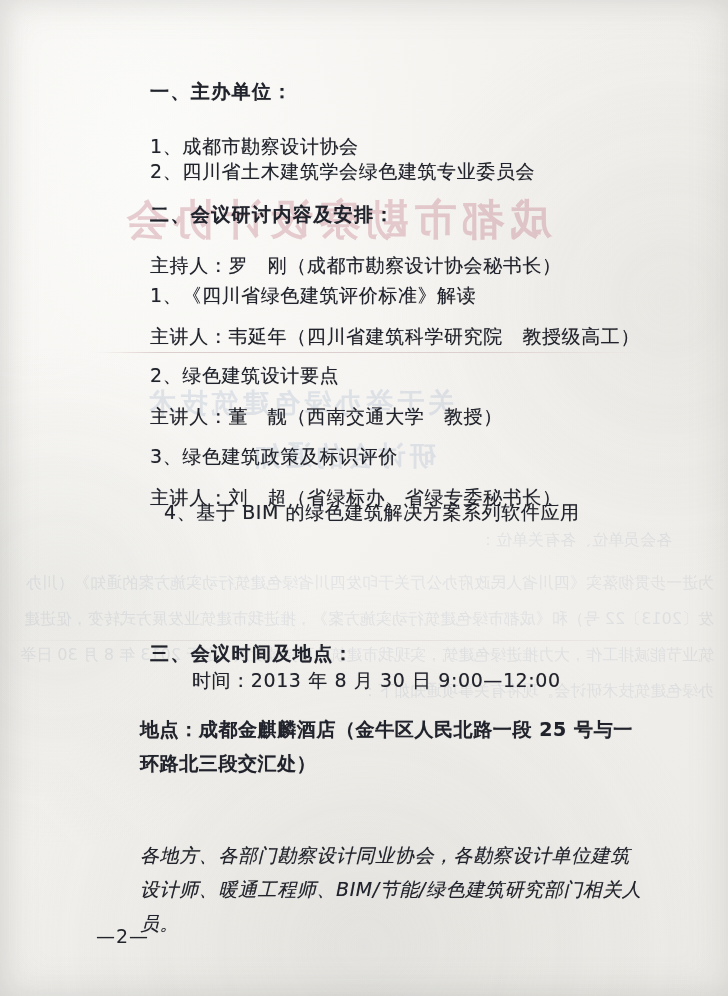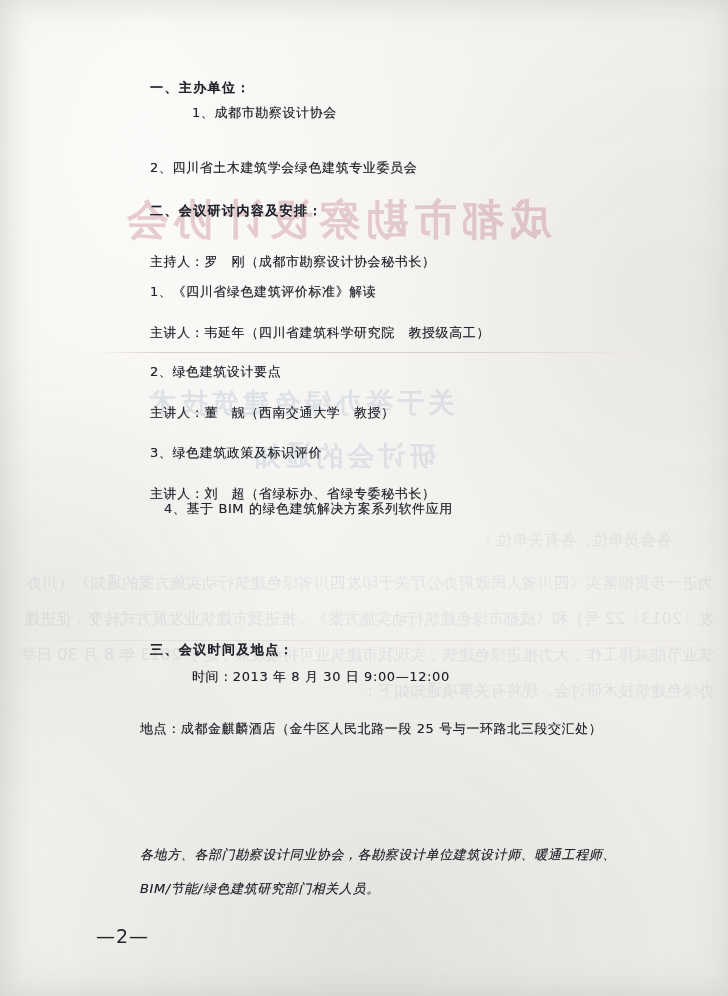--- a/index.html
+++ b/index.html
@@ -68,21 +68,21 @@
     position: absolute;
     left: 0;
     top: 0;
     width: 728px;
     height: 996px;
   }
   .line {
     position: absolute;
     color: #20232b;
     font-family: "DejaVu Sans", sans-serif;
-    font-size: 13px;
+    font-size: 19px;
     letter-spacing: 0.6px;
     white-space: nowrap;
     text-shadow: 0 0 0.7px rgba(30,30,40,0.45);
   }
   .heading {
     font-weight: 700;
     letter-spacing: 1.4px;
   }
   .indent1 { left: 150px; }
   .wrap {
@@ -130,36 +130,36 @@
 
   <div class="bleed bleed-small" style="left:14px; top:565px; font-size:16px; white-space:normal; width:700px; line-height:36px; transform-origin:center;">为进一步贯彻落实《四川省人民政府办公厅关于印发四川省绿色建筑行动实施方案的通知》（川办发〔2013〕22 号）和《成都市绿色建筑行动实施方案》，推进我市建筑业发展方式转变，促进建筑业节能减排工作，大力推进绿色建筑，实现我市建筑业可持续发展，定于 2013 年 8 月 30 日举办绿色建筑技术研讨会。现将有关事项通知如下：</div>
 
   <div class="grain"></div>
   <div class="fold"></div>
   <div class="fold2"></div>
 
   <div class="content">
 
     <div class="line heading indent1" style="top:79px;">一、主办单位：</div>
-    <div class="line indent1" style="top:104px;margin-left:42px;">1、成都市勘察设计协会</div>
+    <div class="line indent1" style="top:134px;">1、成都市勘察设计协会</div>
     <div class="line indent1" style="top:159px;">2、四川省土木建筑学会绿色建筑专业委员会</div>
 
     <div class="line heading indent1" style="top:202px;">二、会议研讨内容及安排：</div>
     <div class="line indent1" style="top:253px;">主持人：罗　刚（成都市勘察设计协会秘书长）</div>
     <div class="line indent1" style="top:283px;">1、《四川省绿色建筑评价标准》解读</div>
     <div class="line indent1" style="top:324px;">主讲人：韦延年（四川省建筑科学研究院　教授级高工）</div>
     <div class="line indent1" style="top:363px;">2、绿色建筑设计要点</div>
     <div class="line indent1" style="top:404px;">主讲人：董　靓（西南交通大学　教授）</div>
     <div class="line indent1" style="top:444px;">3、绿色建筑政策及标识评价</div>
     <div class="line indent1" style="top:485px;">主讲人：刘　超（省绿标办、省绿专委秘书长）</div>
     <div class="line indent1" style="top:500px;margin-left:14px;">4、基于 BIM 的绿色建筑解决方案系列软件应用</div>
 
     <div class="line heading indent1" style="top:641px;">三、会议时间及地点：</div>
     <div class="line indent1" style="top:668px;margin-left:42px;">时间：2013 年 8 月 30 日  9:00—12:00</div>
-    <div class="line wrap" style="left:140px; top:712px; width:500px;">地点：成都金麒麟酒店（金牛区人民北路一段 25 号与一环路北三段交汇处）</div>
+    <div class="line wrap" style="left:140px; top:712px; width:500px;font-weight:bold;">地点：成都金麒麟酒店（金牛区人民北路一段 25 号与一环路北三段交汇处）</div>
 
     <div class="line wrap" style="left:140px; top:838px; width:505px;font-style:italic;">各地方、各部门勘察设计同业协会，各勘察设计单位建筑设计师、暖通工程师、BIM/节能/绿色建筑研究部门相关人员。</div>
 
     <div class="footer">—2—</div>
   </div>
 
   <div class="edge-shadow"></div>
 </div>
 
 </body></html>

